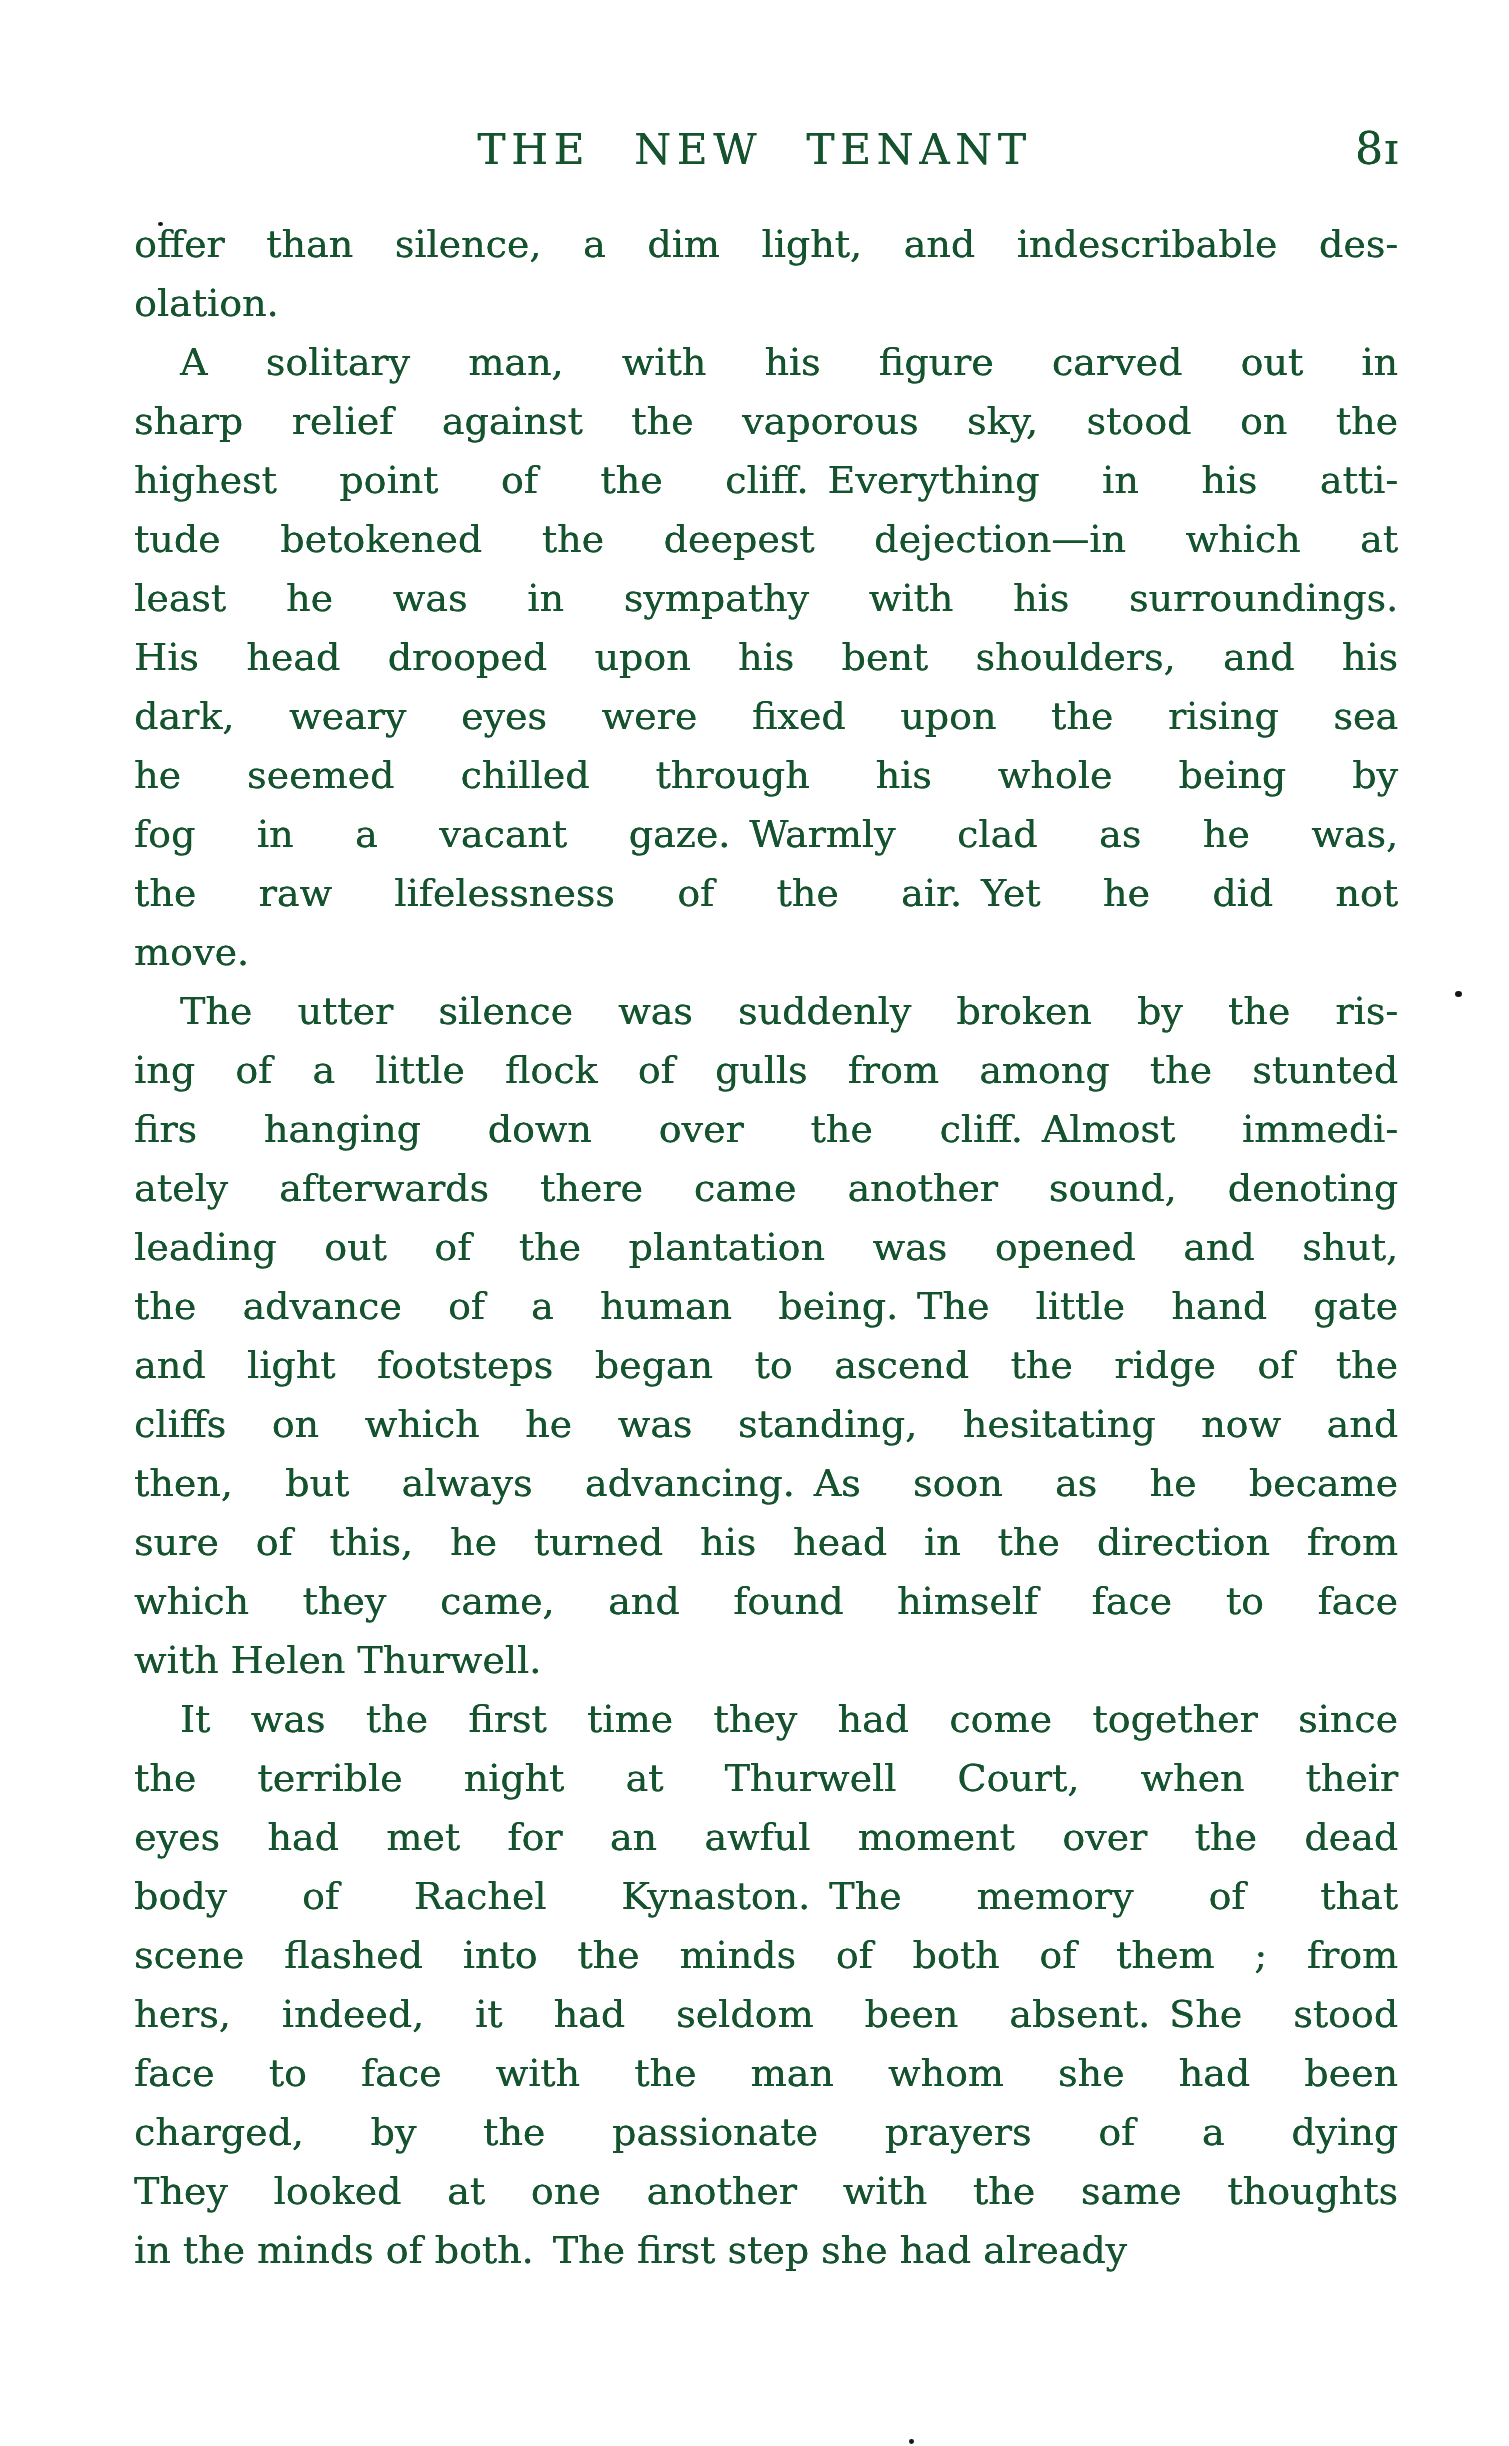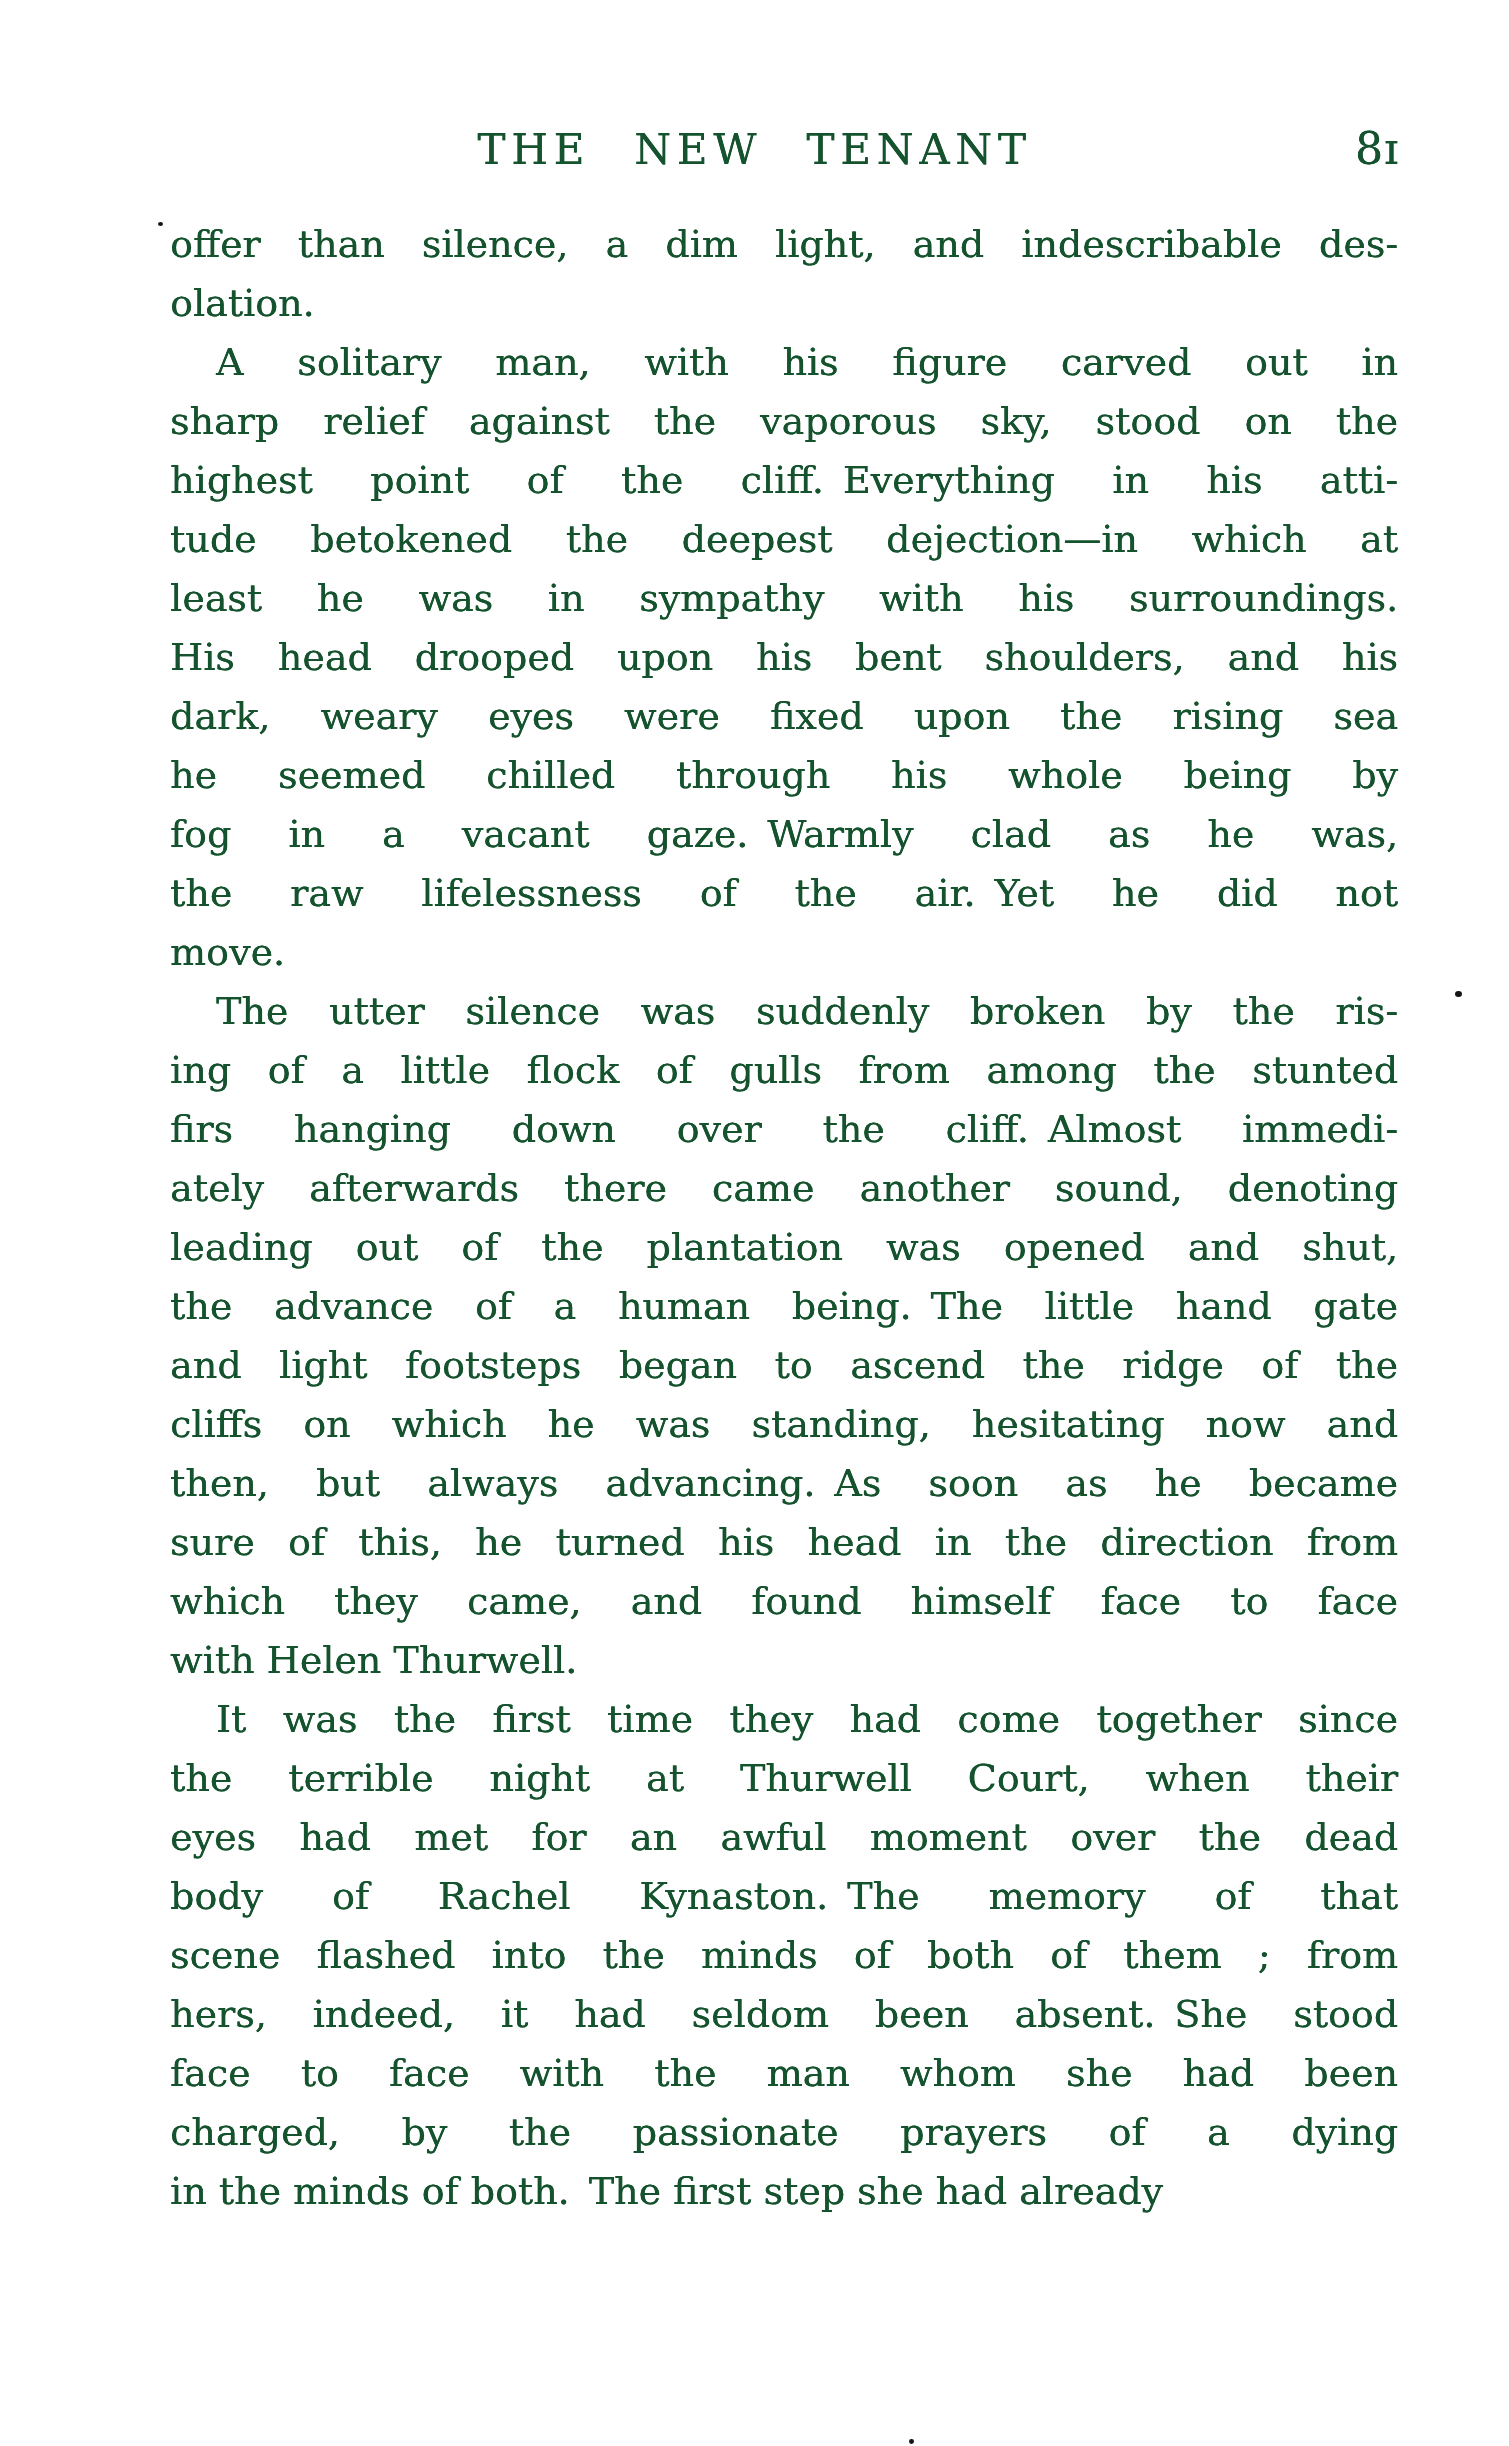--- a/index.html
+++ b/index.html
@@ -43,21 +43,20 @@
     left: 134px;
     top: 215px;
     width: 1264px;
     font-size: 38px;
     line-height: 59px;
   }
   .line {
     text-align: justify;
     text-align-last: justify;
     text-justify: inter-word;
-    margin-left: 36px;
   }
   .line.last { text-align-last: left; }
   .line.indent { text-indent: 46px; }
   .speck {
     position: absolute;
     background: #151515;
     border-radius: 50%;
   }
   .speck.s1 { left: 158px; top: 222px; width: 4.8px; height: 3.8px; }
   .speck.s2 { left: 1455px; top: 991px; width: 6.7px; height: 5.8px; }
@@ -99,20 +98,21 @@
       <div class="line">which they came, and found himself face to face</div>
       <div class="line last">with Helen Thurwell.</div>
       <div class="line indent">It was the first time they had come together since</div>
       <div class="line">the terrible night at Thurwell Court, when their</div>
       <div class="line">eyes had met for an awful moment over the dead</div>
       <div class="line">body of Rachel Kynaston. The memory of that</div>
       <div class="line">scene flashed into the minds of both of them ; from</div>
       <div class="line">hers, indeed, it had seldom been absent. She stood</div>
       <div class="line">face to face with the man whom she had been</div>
       <div class="line">charged, by the passionate prayers of a dying</div>
+      <div class="line">They looked at one another with the same thoughts</div>
       <div class="line last">in the minds of both. The first step she had already</div>
     </div>
 
   <div class="speck s1"></div>
   <div class="speck s2"></div>
   <div class="speck s3"></div>
 </div>
 
 
 </body></html>

